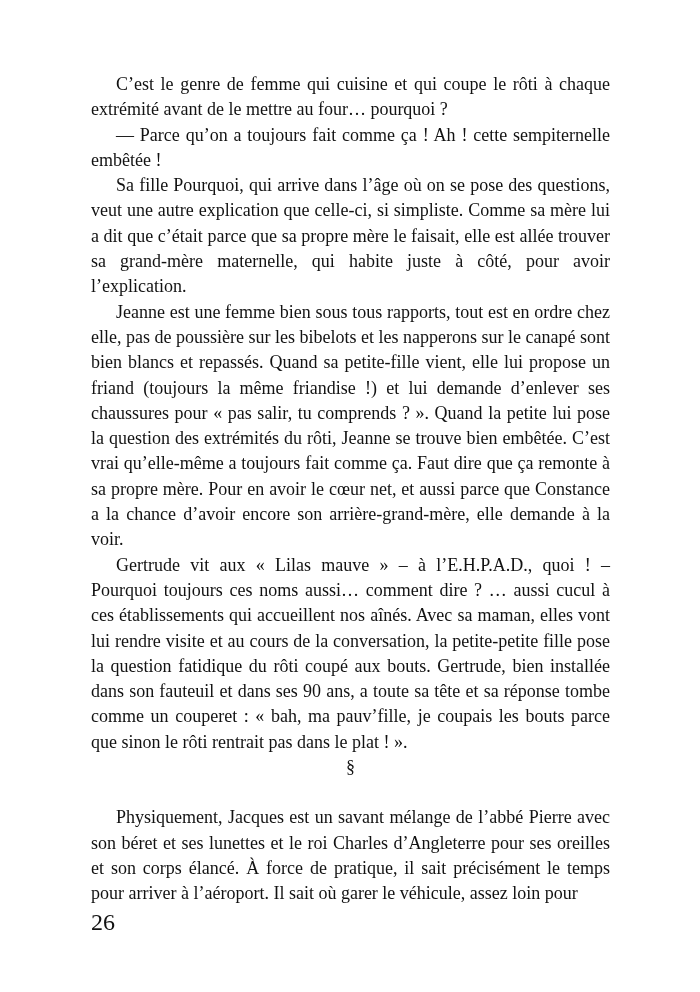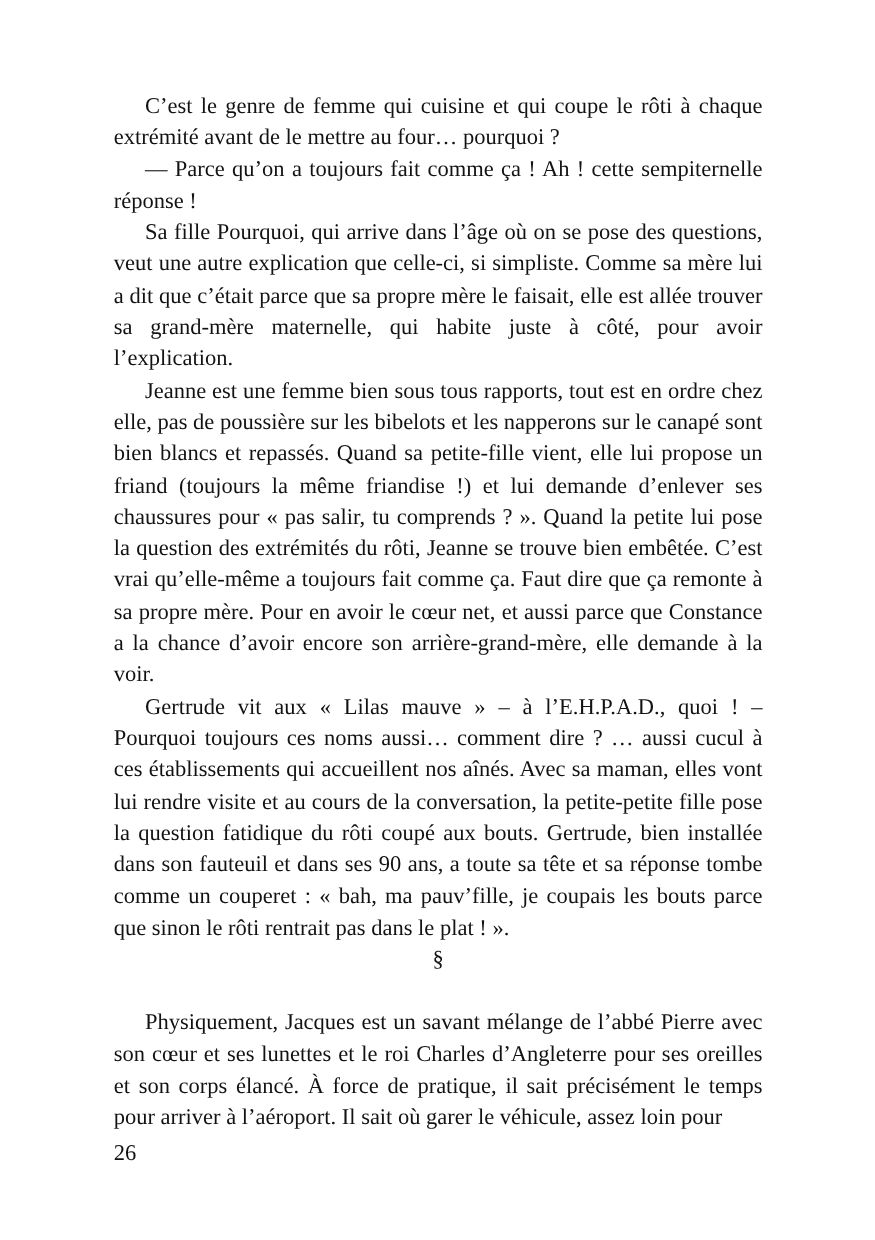--- a/index.html
+++ b/index.html
@@ -35,34 +35,34 @@
     margin: 0 0 25px 0;
     text-indent: 0;
     text-align: center;
     font-size: 18px;
     line-height: 25.3px;
   }
   .page-number {
     position: absolute;
     left: 91px;
     top: 910px;
-    font-size: 18px;
+    font-size: 24px;
     line-height: 25.3px;
   }
 </style>
 </head>
 <body>
 
 <div class="page">
 
   <div class="text-block">
     <p class="para">C’est le genre de femme qui cuisine et qui coupe le rôti à chaque extrémité avant de le mettre au four… pourquoi ?</p>
-    <p class="para">— Parce qu’on a toujours fait comme ça ! Ah ! cette sempiternelle réponse !</p>
+    <p class="para">— Parce qu’on a toujours fait comme ça ! Ah ! cette sempiternelle embêtée !</p>
     <p class="para">Sa fille Pourquoi, qui arrive dans l’âge où on se pose des questions, veut une autre explication que celle-ci, si simpliste. Comme sa mère lui a dit que c’était parce que sa propre mère le faisait, elle est allée trouver sa grand-mère maternelle, qui habite juste à côté, pour avoir l’explication.</p>
     <p class="para">Jeanne est une femme bien sous tous rapports, tout est en ordre chez elle, pas de poussière sur les bibelots et les napperons sur le canapé sont bien blancs et repassés. Quand sa petite-fille vient, elle lui propose un friand (toujours la même friandise !) et lui demande d’enlever ses chaussures pour « pas salir, tu comprends ? ». Quand la petite lui pose la question des extrémités du rôti, Jeanne se trouve bien embêtée. C’est vrai qu’elle-même a toujours fait comme ça. Faut dire que ça remonte à sa propre mère. Pour en avoir le cœur net, et aussi parce que Constance a la chance d’avoir encore son arrière-grand-mère, elle demande à la voir.</p>
     <p class="para">Gertrude vit aux « Lilas mauve » – à l’E.H.P.A.D., quoi ! – Pourquoi toujours ces noms aussi… comment dire ? … aussi cucul à ces établissements qui accueillent nos aînés. Avec sa maman, elles vont lui rendre visite et au cours de la conversation, la petite-petite fille pose la question fatidique du rôti coupé aux bouts. Gertrude, bien installée dans son fauteuil et dans ses 90 ans, a toute sa tête et sa réponse tombe comme un couperet : « bah, ma pauv’fille, je coupais les bouts parce que sinon le rôti rentrait pas dans le plat ! ».</p>
     <div class="section-divider">§</div>
-    <p class="para">Physiquement, Jacques est un savant mélange de l’abbé Pierre avec son cœur et ses lunettes et le roi Charles d’Angleterre pour ses oreilles et son corps élancé. À force de pratique, il sait précisément le temps pour arriver à l’aéroport. Il sait où garer le véhicule, assez loin pour</p>
+    <p class="para">Physiquement, Jacques est un savant mélange de l’abbé Pierre avec son béret et ses lunettes et le roi Charles d’Angleterre pour ses oreilles et son corps élancé. À force de pratique, il sait précisément le temps pour arriver à l’aéroport. Il sait où garer le véhicule, assez loin pour</p>
   </div>
 
   <div class="page-number">26</div>
 
 </div>
 
 </body></html>

